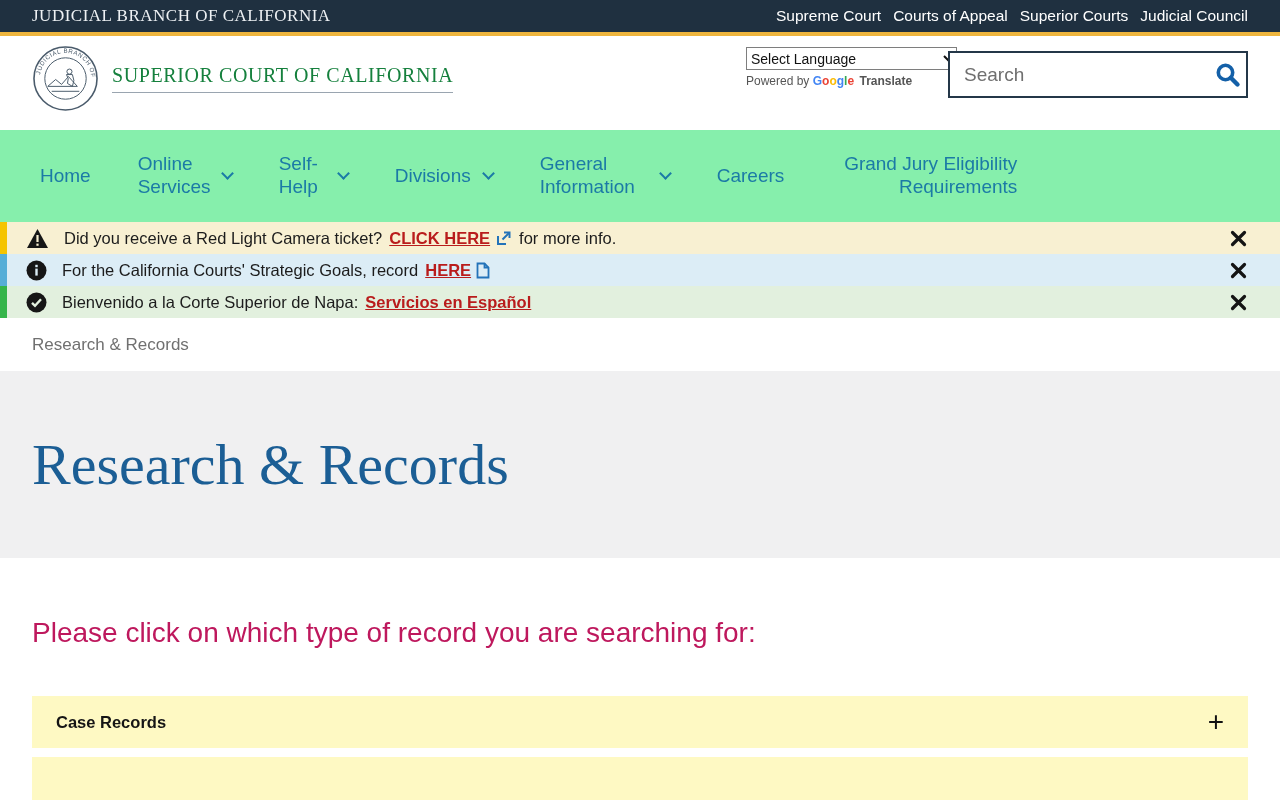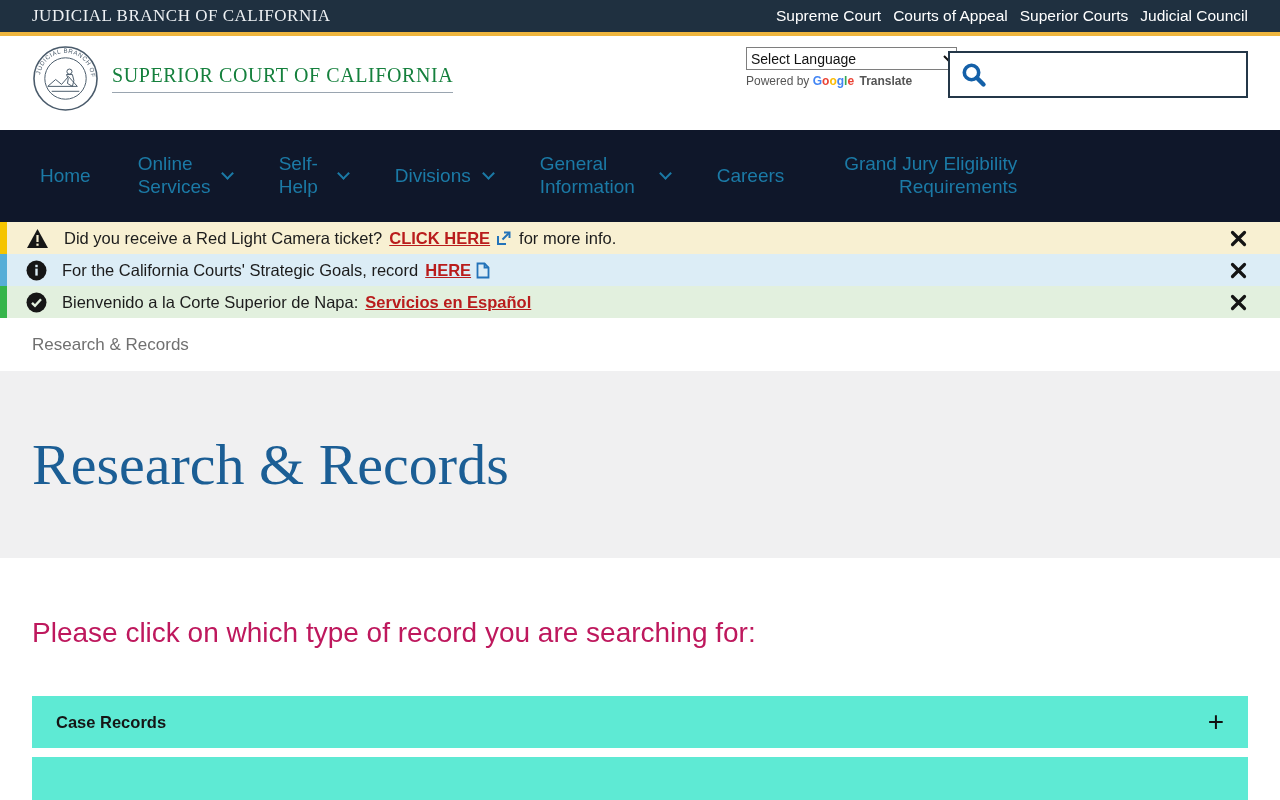--- a/index.html
+++ b/index.html
@@ -33,21 +33,21 @@
   .powered .translate { font-weight:700; color:#555; margin-left:2px; }
   .searchbox { position:absolute; left:948px; top:15px; width:300px; height:47px;
                border:2px solid #243748; background:#fff; display:flex; align-items:center; }
   .searchbox input { flex:1; border:none; outline:none; font-size:19px;
                      padding-left:14px; color:#333; background:transparent; }
   .searchbox input::placeholder { color:#6f6f6f; }
   .search-btn { width:46px; height:100%; border:none; background:transparent;
                 cursor:pointer; display:flex; align-items:center; justify-content:center; }
 
   
-  .mainnav { height:92px; background:#0f172a; display:flex; align-items:center;
+  .mainnav { height:92px; background:#86efac; display:flex; align-items:center;
              padding:0 40px; gap:47px; }
   .nav-item { display:flex; align-items:center; gap:13px; color:#1b7aa6;
               font-size:19px; line-height:1.2; cursor:pointer; }
   .nav-item .lbl { display:inline-block; }
   .w-online { width:72px; }  .w-forms { width:78px; }  .w-self { width:47px; }
   .w-geninfo { width:108px; } .w-grand { width:186px;text-align:right; }
   .chev { width:9px; height:9px; border-right:2.2px solid #1b7aa6;
           border-bottom:2.2px solid #1b7aa6; transform:rotate(45deg);
           margin-top:-5px; flex:none; }
 
@@ -72,21 +72,21 @@
 
   
   .hero { height:187px; background:#f0f0f1; display:flex; align-items:center;
           padding-left:32px; }
   .hero h1 { font-family:"Liberation Serif", serif; font-weight:400;
              font-size:58px; color:#1b5e95; }
 
   
   .intro { margin:59px 32px 0; font-size:28px; color:#be185d; }
   .accordions { margin:47px 32px 0; }
-  .acc-item { height:52px; background:#5eead4; display:flex; align-items:center;
+  .acc-item { height:52px; background:#fef9c3; display:flex; align-items:center;
               justify-content:space-between; padding:0 24px; margin-bottom:9px;
               cursor:pointer; }
   .acc-label { font-size:16.5px; font-weight:700; color:#151515; }
   .acc-plus { font-size:28px; font-weight:400; color:#111; line-height:1; }
 </style>
 </head>
 <body>
 
 <div class="topbar">
   <div class="topbar-brand">JUDICIAL BRANCH OF CALIFORNIA</div>
@@ -125,20 +125,21 @@
       <option>Select Language</option>
     </select>
     <div class="powered">
       <span>Powered by</span>
       <span class="gword"><span style="color: rgb(66, 133, 244);">G</span><span style="color: rgb(234, 67, 53);">o</span><span style="color: rgb(251, 188, 5);">o</span><span style="color: rgb(66, 133, 244);">g</span><span style="color: rgb(52, 168, 83);">l</span><span style="color: rgb(234, 67, 53);">e</span></span>
       <span class="translate">Translate</span>
     </div>
   </div>
 
   <div class="searchbox">
+    <input type="text" placeholder="Search" style="">
     <button class="search-btn">
       <svg width="27" height="27" viewBox="0 0 27 27">
         <circle cx="11.5" cy="11.5" r="7.2" fill="none" stroke="#1460a8" stroke-width="3.6"></circle>
         <line x1="16.8" y1="16.8" x2="23.5" y2="23.5" stroke="#1460a8" stroke-width="4.4" stroke-linecap="round"></line>
       </svg>
     </button>
   </div>
 </div>
 
 <nav class="mainnav">

